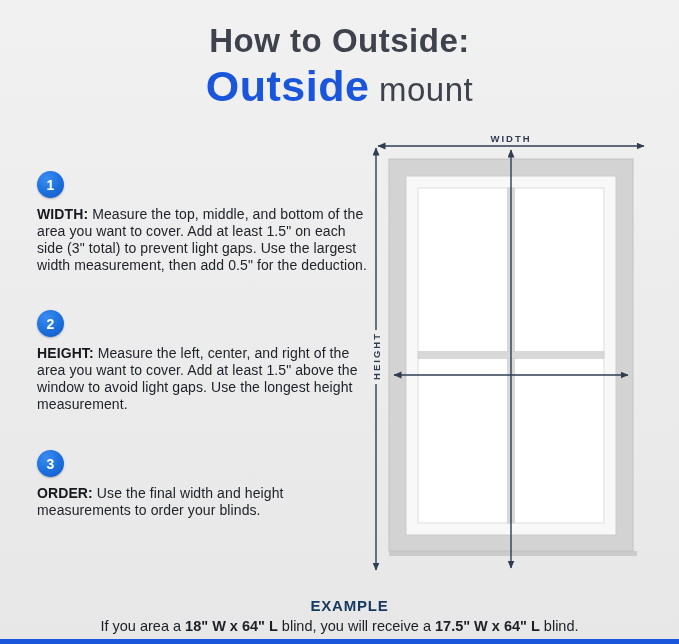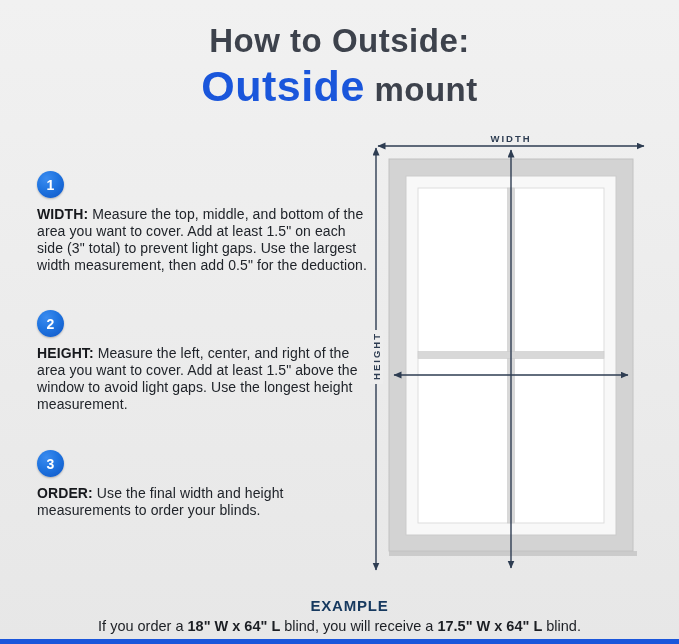--- a/index.html
+++ b/index.html
@@ -34,21 +34,21 @@
     letter-spacing:.5px;
   }
   .title-line2{
     margin-top:2px;font-weight:700;color:var(--dark-text);
   }
   .title-line2 .hl{
     font-size:43px;font-weight:800;color:var(--accent-blue);
     letter-spacing:.5px;
   }
   .title-line2 .rest{
-    font-size:33px;font-weight:700;letter-spacing:.5px;
+    font-size:33px;font-weight:400;letter-spacing:.5px;
   }
   
   .steps{position:absolute;left:37px;top:0;width:338px;}
   .step{position:absolute;left:0;width:338px;}
   .step-1{top:171px;}
   .step-2{top:310px;}
   .step-3{top:450px;}
   .badge{
     width:27px;height:27px;border-radius:50%;
     background:radial-gradient(circle at 35% 28%,#3b8cf0 0%,#1f74e0 45%,#0f55c4 100%);
@@ -139,18 +139,18 @@
       </g>
 
       <text class="meas-label" x="143" y="8" text-anchor="middle">WIDTH</text>
       <rect x="2" y="196" width="13" height="54" fill="#ededed"></rect>
       <text class="meas-label" x="8" y="226" text-anchor="middle" transform="rotate(-90 8 222)">HEIGHT</text>
     </svg>
   </div>
 
   <div class="footer">
     <div class="example-heading">EXAMPLE</div>
-    <p class="example-text"><span>If you order a </span><b>18" W x 64" L</b><span> blind, you will receive a </span><b>17.5" W x 64" L</b><span> blind.</span></p>
+    <p class="example-text"><span>If you area a </span><b>18" W x 64" L</b><span> blind, you will receive a </span><b>17.5" W x 64" L</b><span> blind.</span></p>
   </div>
 
   <div class="bottom-bar"></div>
 
 </div>
 
 </body></html>

